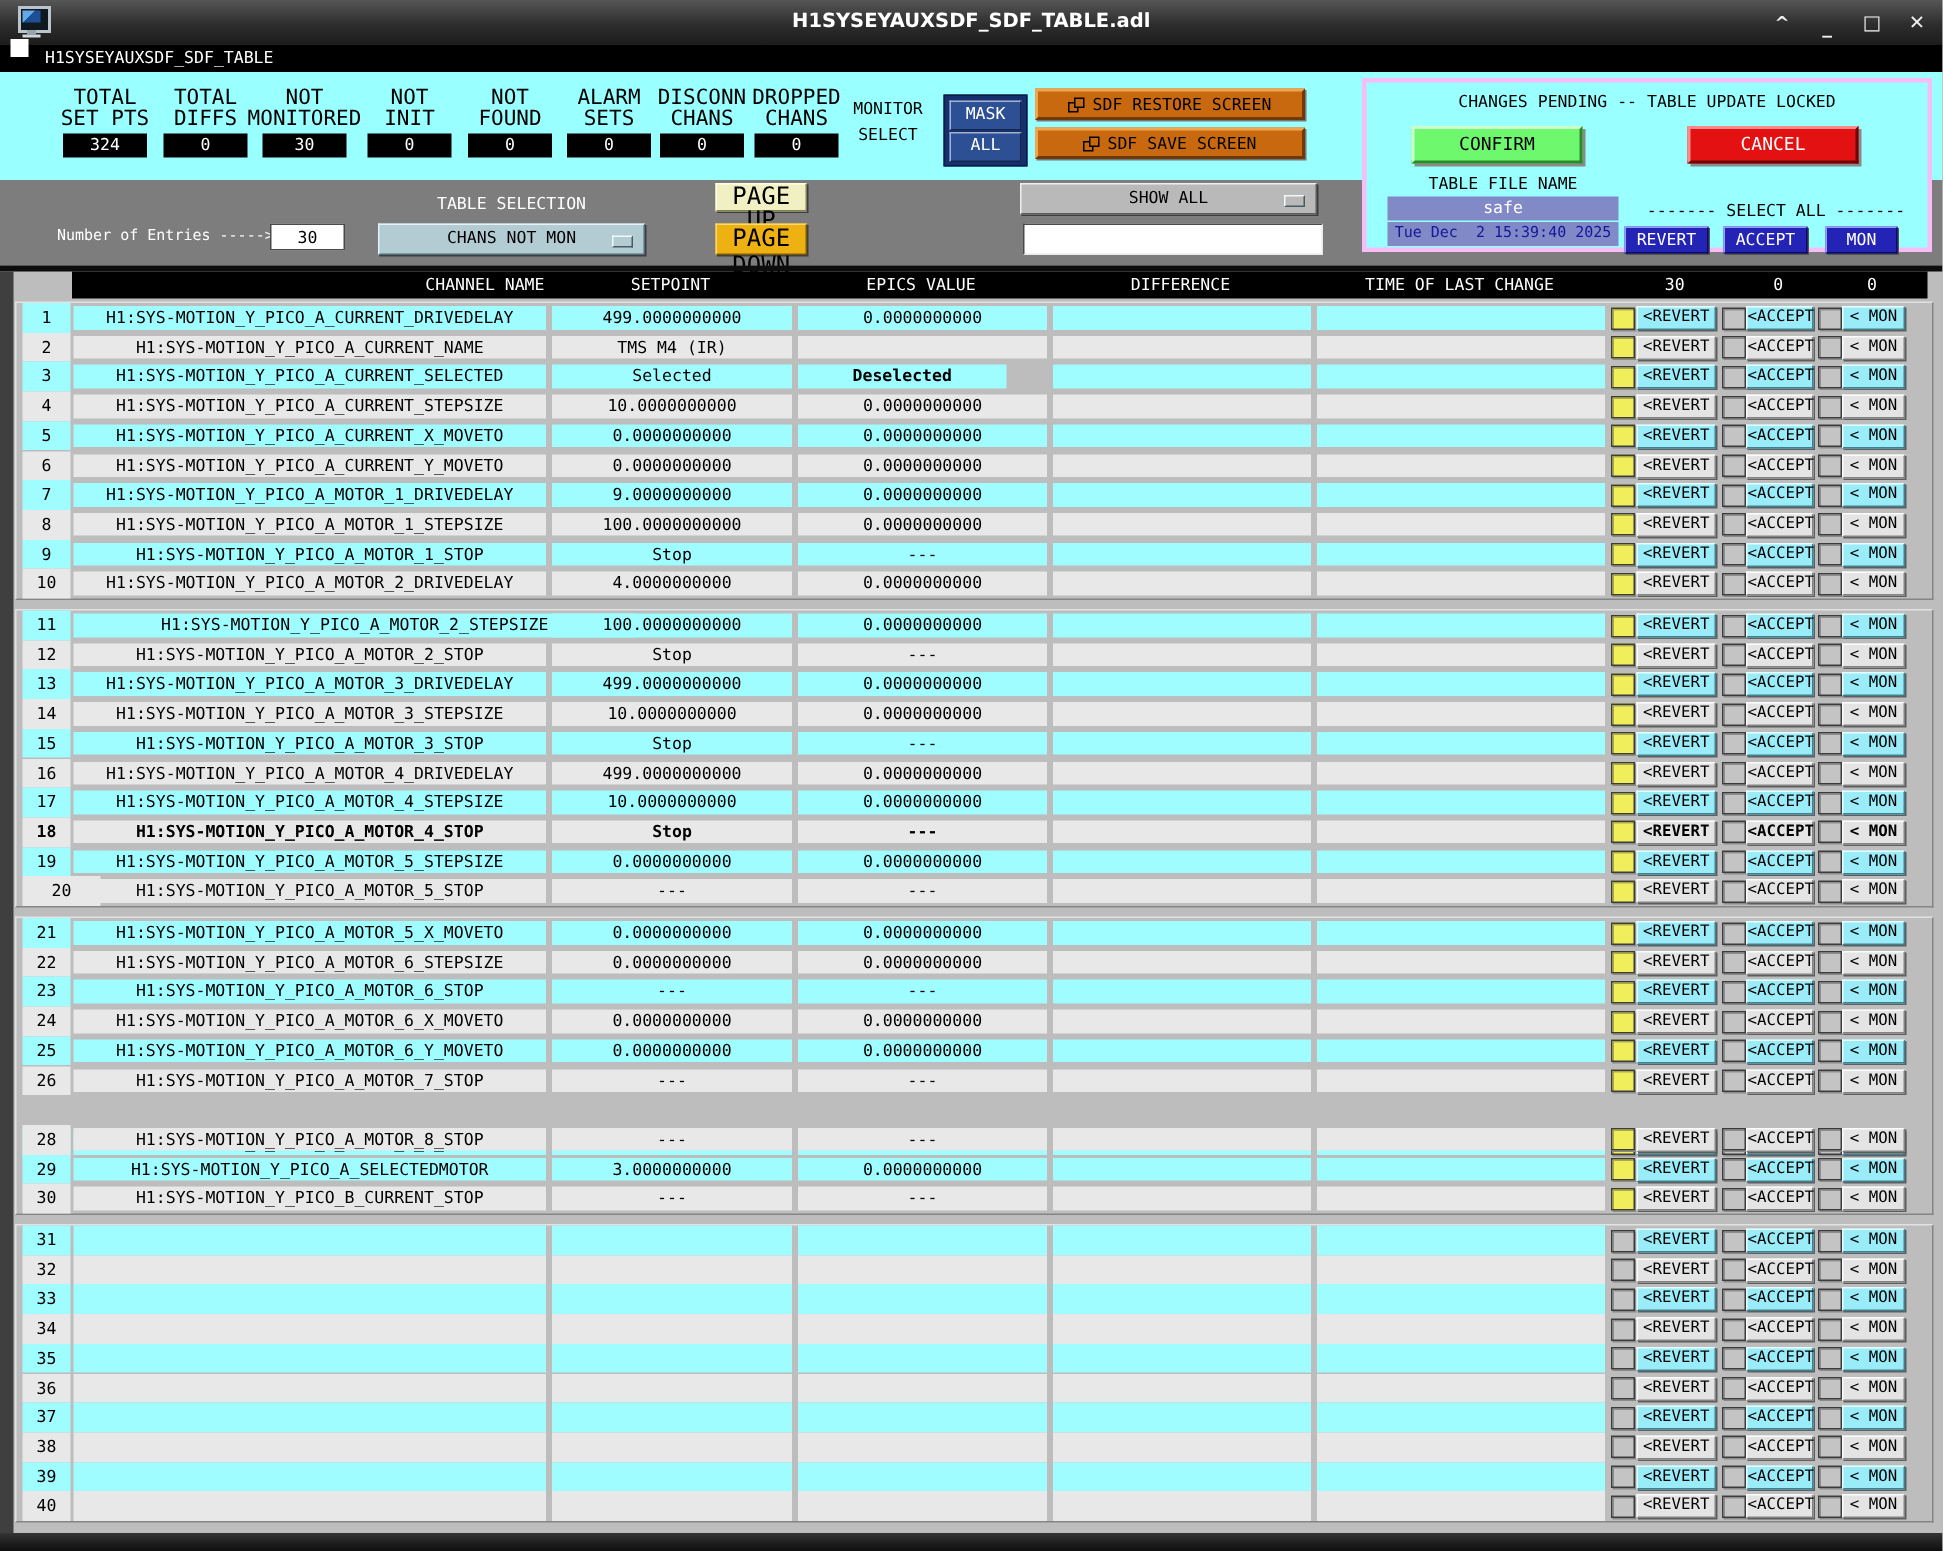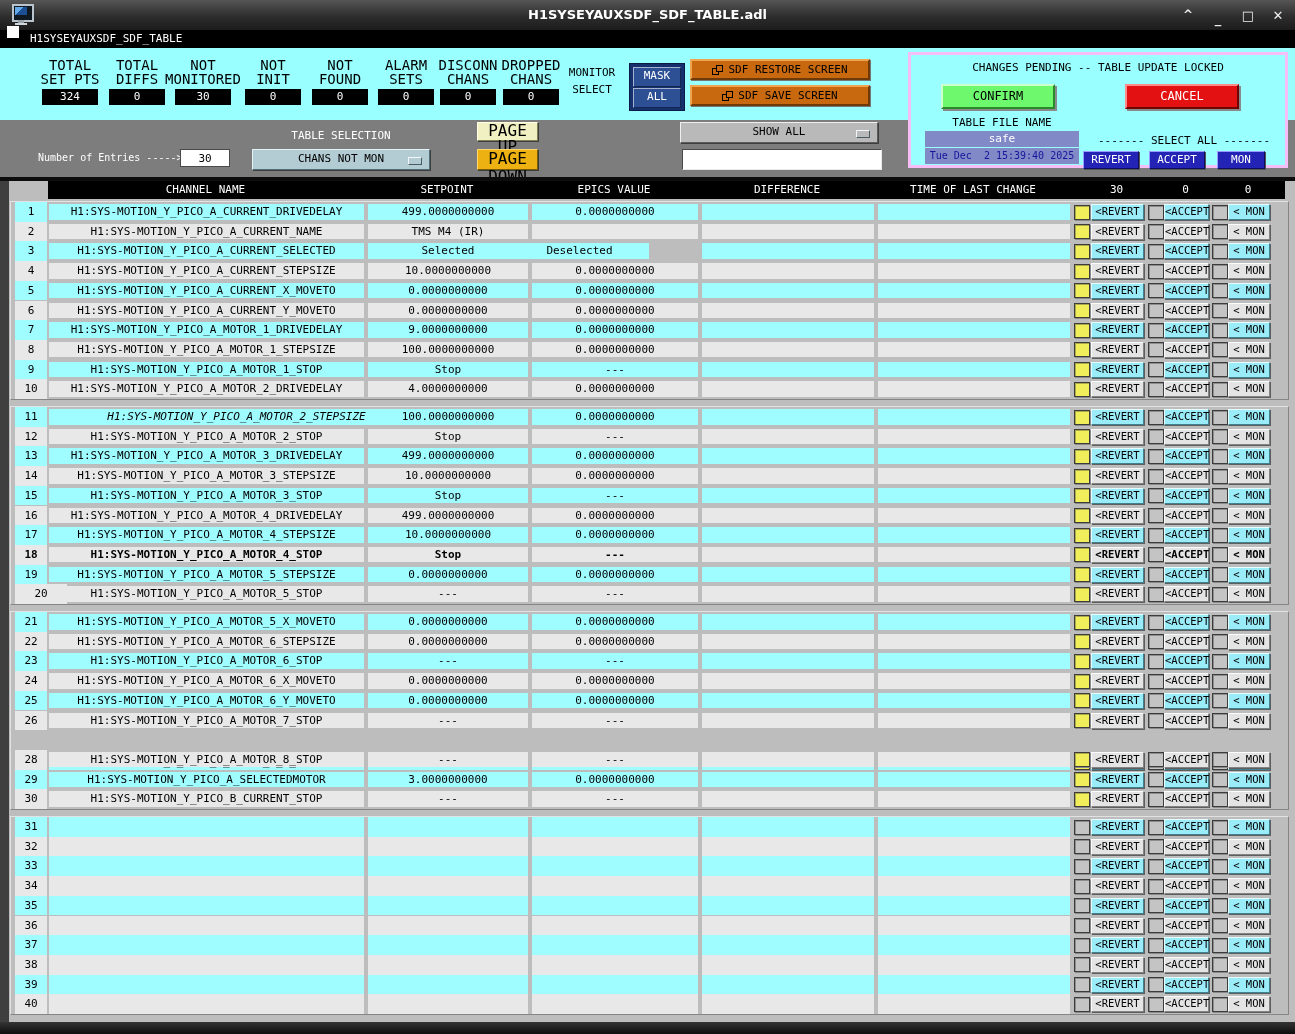--- a/index.html
+++ b/index.html
@@ -236,21 +236,21 @@
     <div class="pp-date">Tue Dec  2 15:39:40 2025</div>
     <div class="pp-selall">------- SELECT ALL -------</div>
     <div class="navy-btn nb-revert">REVERT</div>
     <div class="navy-btn nb-accept">ACCEPT</div>
     <div class="navy-btn nb-mon">MON</div>
   </div>
 
   <div class="sep"></div>
   <div class="left-strip"></div>
   <div class="thead" id="thead">
-      <div class="hcell" style="left: 0px; width: 315px;">CHANNEL NAME</div>
+      <div class="hcell" style="left: 0px; width: 315px; text-align: right;">CHANNEL NAME</div>
       <div class="hcell" style="left: 319px; width: 160px;">SETPOINT</div>
       <div class="hcell" style="left: 483px; width: 166px;">EPICS VALUE</div>
       <div class="hcell" style="left: 653px; width: 172px;">DIFFERENCE</div>
       <div class="hcell" style="left: 829px; width: 192px;">TIME OF LAST CHANGE</div>
       <div class="hcell" style="left: 1042px; width: 53px;">30</div>
       <div class="hcell" style="left: 1115px; width: 45px;">0</div>
       <div class="hcell" style="left: 1179px; width: 42px;">0</div>
     </div>
   <div id="blocks">
       <div class="block" style="top: 201px;">
@@ -279,21 +279,21 @@
           <div class="rbtn g" style="left: 1080px; width: 53px;">&lt;REVERT</div>
           <div class="cbox graybox" style="left: 1137px;"></div>
           <div class="rbtn g" style="left: 1153px; width: 45px;">&lt;ACCEPT</div>
           <div class="cbox graybox" style="left: 1201px;"></div>
           <div class="rbtn g" style="left: 1217px; width: 42px;">&lt; MON</div>
         </div>
         <div class="trow" style="top: 39.4px;">
           <div class="cell cyan-cell num" style="left: 4px; width: 32px;">3</div>
           <div class="cell cyan-cell" style="left: 38px; width: 315px;">H1:SYS-MOTION_Y_PICO_A_CURRENT_SELECTED</div>
           <div class="cell cyan-cell" style="left: 357px; width: 160px;">Selected</div>
-          <div class="cell cyan-cell" style="left: 499px; width: 139px;">Deselected</div>
+          <div class="cell cyan-cell" style="left: 521px; width: 139px; font-weight: bold;">Deselected</div>
           <div class="cell cyan-cell" style="left: 691px; width: 172px;"></div>
           <div class="cell cyan-cell" style="left: 867px; width: 192px;"></div>
           <div class="cbox yellow" style="left: 1063px;"></div>
           <div class="rbtn c" style="left: 1080px; width: 53px;">&lt;REVERT</div>
           <div class="cbox graybox" style="left: 1137px;"></div>
           <div class="rbtn c" style="left: 1153px; width: 45px;">&lt;ACCEPT</div>
           <div class="cbox graybox" style="left: 1201px;"></div>
           <div class="rbtn c" style="left: 1217px; width: 42px;">&lt; MON</div>
         </div>
         <div class="trow" style="top: 59.1px;">
@@ -391,21 +391,21 @@
           <div class="rbtn g" style="left: 1080px; width: 53px;">&lt;REVERT</div>
           <div class="cbox graybox" style="left: 1137px;"></div>
           <div class="rbtn g" style="left: 1153px; width: 45px;">&lt;ACCEPT</div>
           <div class="cbox graybox" style="left: 1201px;"></div>
           <div class="rbtn g" style="left: 1217px; width: 42px;">&lt; MON</div>
         </div>
       </div>
       <div class="block" style="top: 406px;">
         <div class="trow" style="top: 0px;">
           <div class="cell cyan-cell num" style="left: 4px; width: 32px;">11</div>
-          <div class="cell cyan-cell" style="left: 38px; width: 375px; font-style: italic;">H1:SYS-MOTION_Y_PICO_A_MOTOR_2_STEPSIZE</div>
+          <div class="cell cyan-cell" style="left: 38px; width: 375px;">H1:SYS-MOTION_Y_PICO_A_MOTOR_2_STEPSIZE</div>
           <div class="cell cyan-cell" style="left: 357px; width: 160px;">100.0000000000</div>
           <div class="cell cyan-cell" style="left: 521px; width: 166px;">0.0000000000</div>
           <div class="cell cyan-cell" style="left: 691px; width: 172px;"></div>
           <div class="cell cyan-cell" style="left: 867px; width: 192px;"></div>
           <div class="cbox yellow" style="left: 1063px;"></div>
           <div class="rbtn c" style="left: 1080px; width: 53px;">&lt;REVERT</div>
           <div class="cbox graybox" style="left: 1137px;"></div>
           <div class="rbtn c" style="left: 1153px; width: 45px;">&lt;ACCEPT</div>
           <div class="cbox graybox" style="left: 1201px;"></div>
           <div class="rbtn c" style="left: 1217px; width: 42px;">&lt; MON</div>

